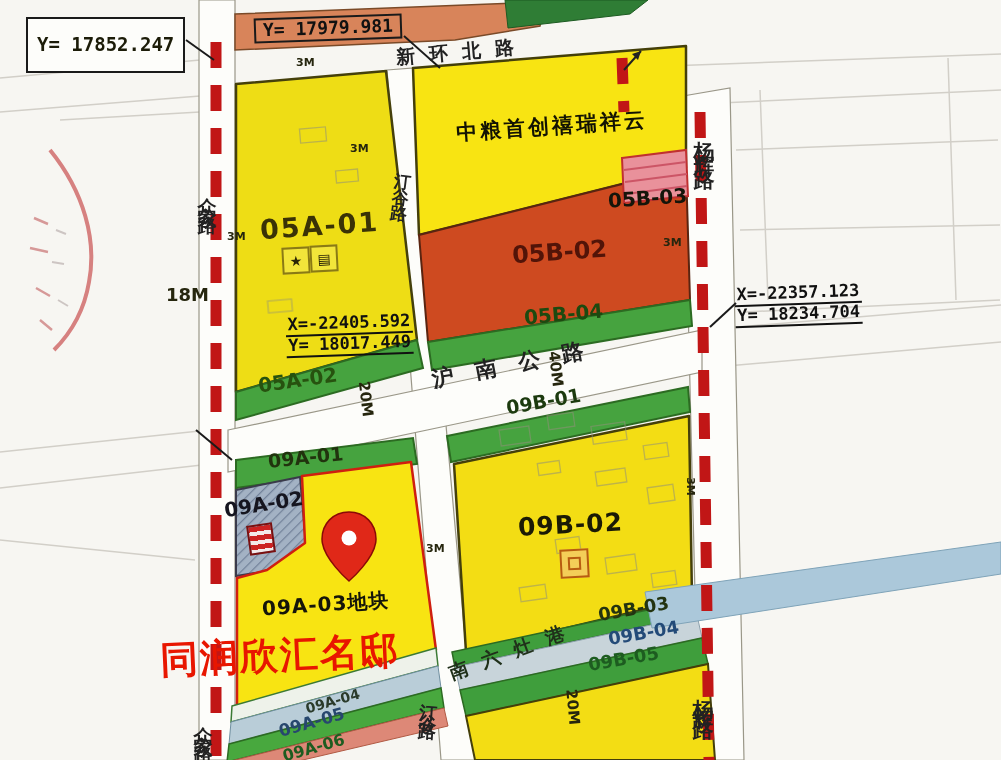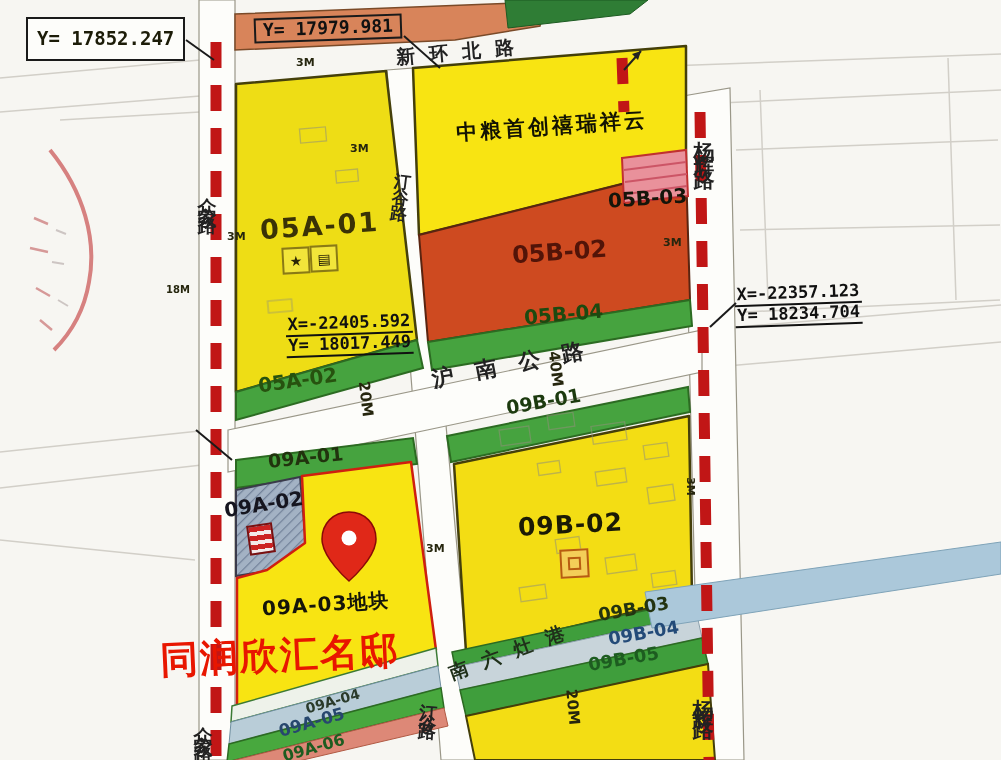--- a/index.html
+++ b/index.html
@@ -3,21 +3,21 @@
 <meta charset="utf-8">
 <style>
   html,body{margin:0;padding:0;background:#e8e6e2;}
   #stage{position:relative;width:1001px;height:760px;overflow:hidden;
          background:#f7f6f2;font-family:"DejaVu Sans",sans-serif;}
   #mapsvg{position:absolute;left:0;top:0;z-index:1;}
   .lbl{position:absolute;z-index:3;font-weight:bold;color:#1c1c08;white-space:nowrap;
        font-family:"DejaVu Sans",sans-serif;line-height:1.05;}
   .mono{font-family:"DejaVu Sans Mono","Liberation Mono",monospace;font-size:17px;color:#111;}
   .mono span{display:block;border-bottom:2.5px solid #111;padding:0 2px 1px 2px;}
-  .coordbox{border:2.5px solid #1a1a1a;background:#fdfdfa;padding:10px 9px;font-size:19px;
+  .coordbox{border:2.5px solid #1a1a1a;background:#fdfdfa;padding:16px 9px;font-size:19px;
             font-family:"DejaVu Sans Mono","Liberation Mono",monospace;}
   .vert{writing-mode:vertical-rl;text-orientation:upright;}
   .icon{position:absolute;z-index:3;display:flex;align-items:center;justify-content:center;}
   .dim{position:absolute;z-index:3;font-weight:bold;font-size:11px;color:#26260e;white-space:nowrap;}
 </style>
 </head>
 <body>
 
 <div id="stage">
 
@@ -206,21 +206,21 @@
 <div class="lbl" style="left:456px;top:115px;font-size:21px;letter-spacing:3px;transform:rotate(-4deg);color:#131303;">中粮首创禧瑞祥云</div>
 
 <div class="lbl" style="left:160px;top:636px;font-size:38px;letter-spacing:2px;transform:rotate(-2.5deg);color:#e81600;">同润欣汇名邸</div>
 
 <div class="dim" style="left:296px;top:56px;">3M</div>
 <div class="dim" style="left:350px;top:142px;">3M</div>
 <div class="dim" style="left:227px;top:230px;">3M</div>
 <div class="dim" style="left:663px;top:236px;">3M</div>
 <div class="dim" style="left:681px;top:480px;transform:rotate(90deg);">3M</div>
 <div class="dim" style="left:426px;top:542px;">3M</div>
-<div class="dim" style="left:166px;top:284px;font-size:10px;">18M</div>
+<div class="dim" style="left:166px;top:284px;font-size:18px;">18M</div>
 <div class="dim" style="left:348px;top:390px;font-size:15px;transform:rotate(83deg);">20M</div>
 <div class="dim" style="left:555px;top:698px;font-size:15px;transform:rotate(85deg);">20M</div>
 <div class="dim" style="left:538px;top:360px;font-size:15px;transform:rotate(83deg);">40M</div>
 
 <div class="icon" style="left:282px;top:247px;width:24px;height:23px;border:2px solid #8a7a14;background:#f2e53a;
      font-size:14px;color:#2a2505;transform:rotate(-3deg);">★</div>
 <div class="icon" style="left:310px;top:245px;width:24px;height:23px;border:2px solid #8a7a14;background:#f2e53a;
      font-size:14px;color:#2a2505;transform:rotate(-3deg);">▤</div>
 <div class="icon" style="left:248px;top:524px;width:22px;height:26px;border:2px solid #7a1010;
      background:repeating-linear-gradient(180deg,#cc2222 0 5px,#f3e9e9 5px 9px);transform:rotate(-8deg);"></div>

